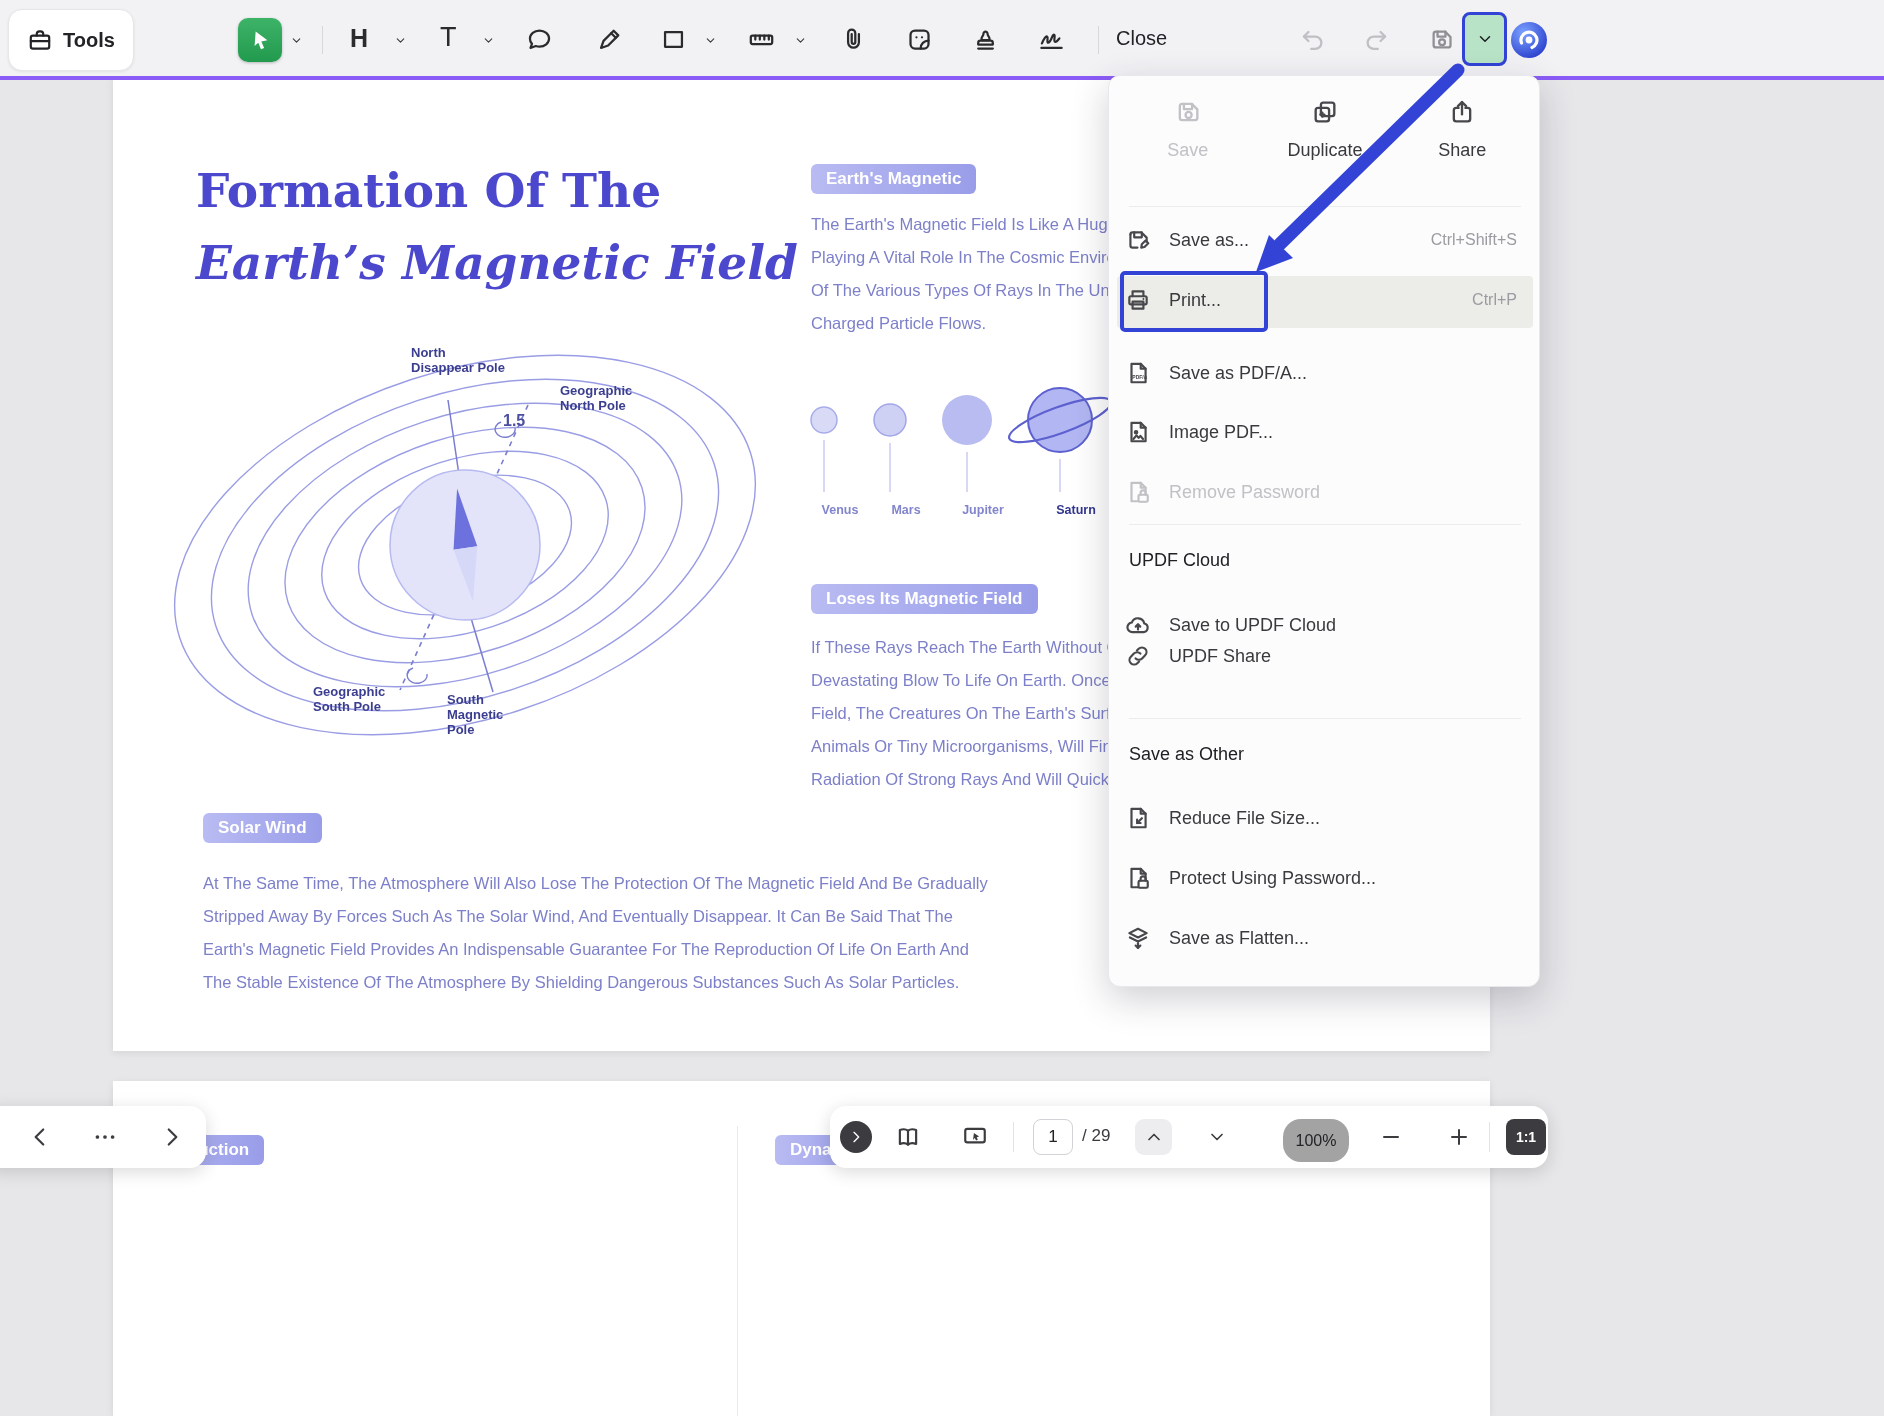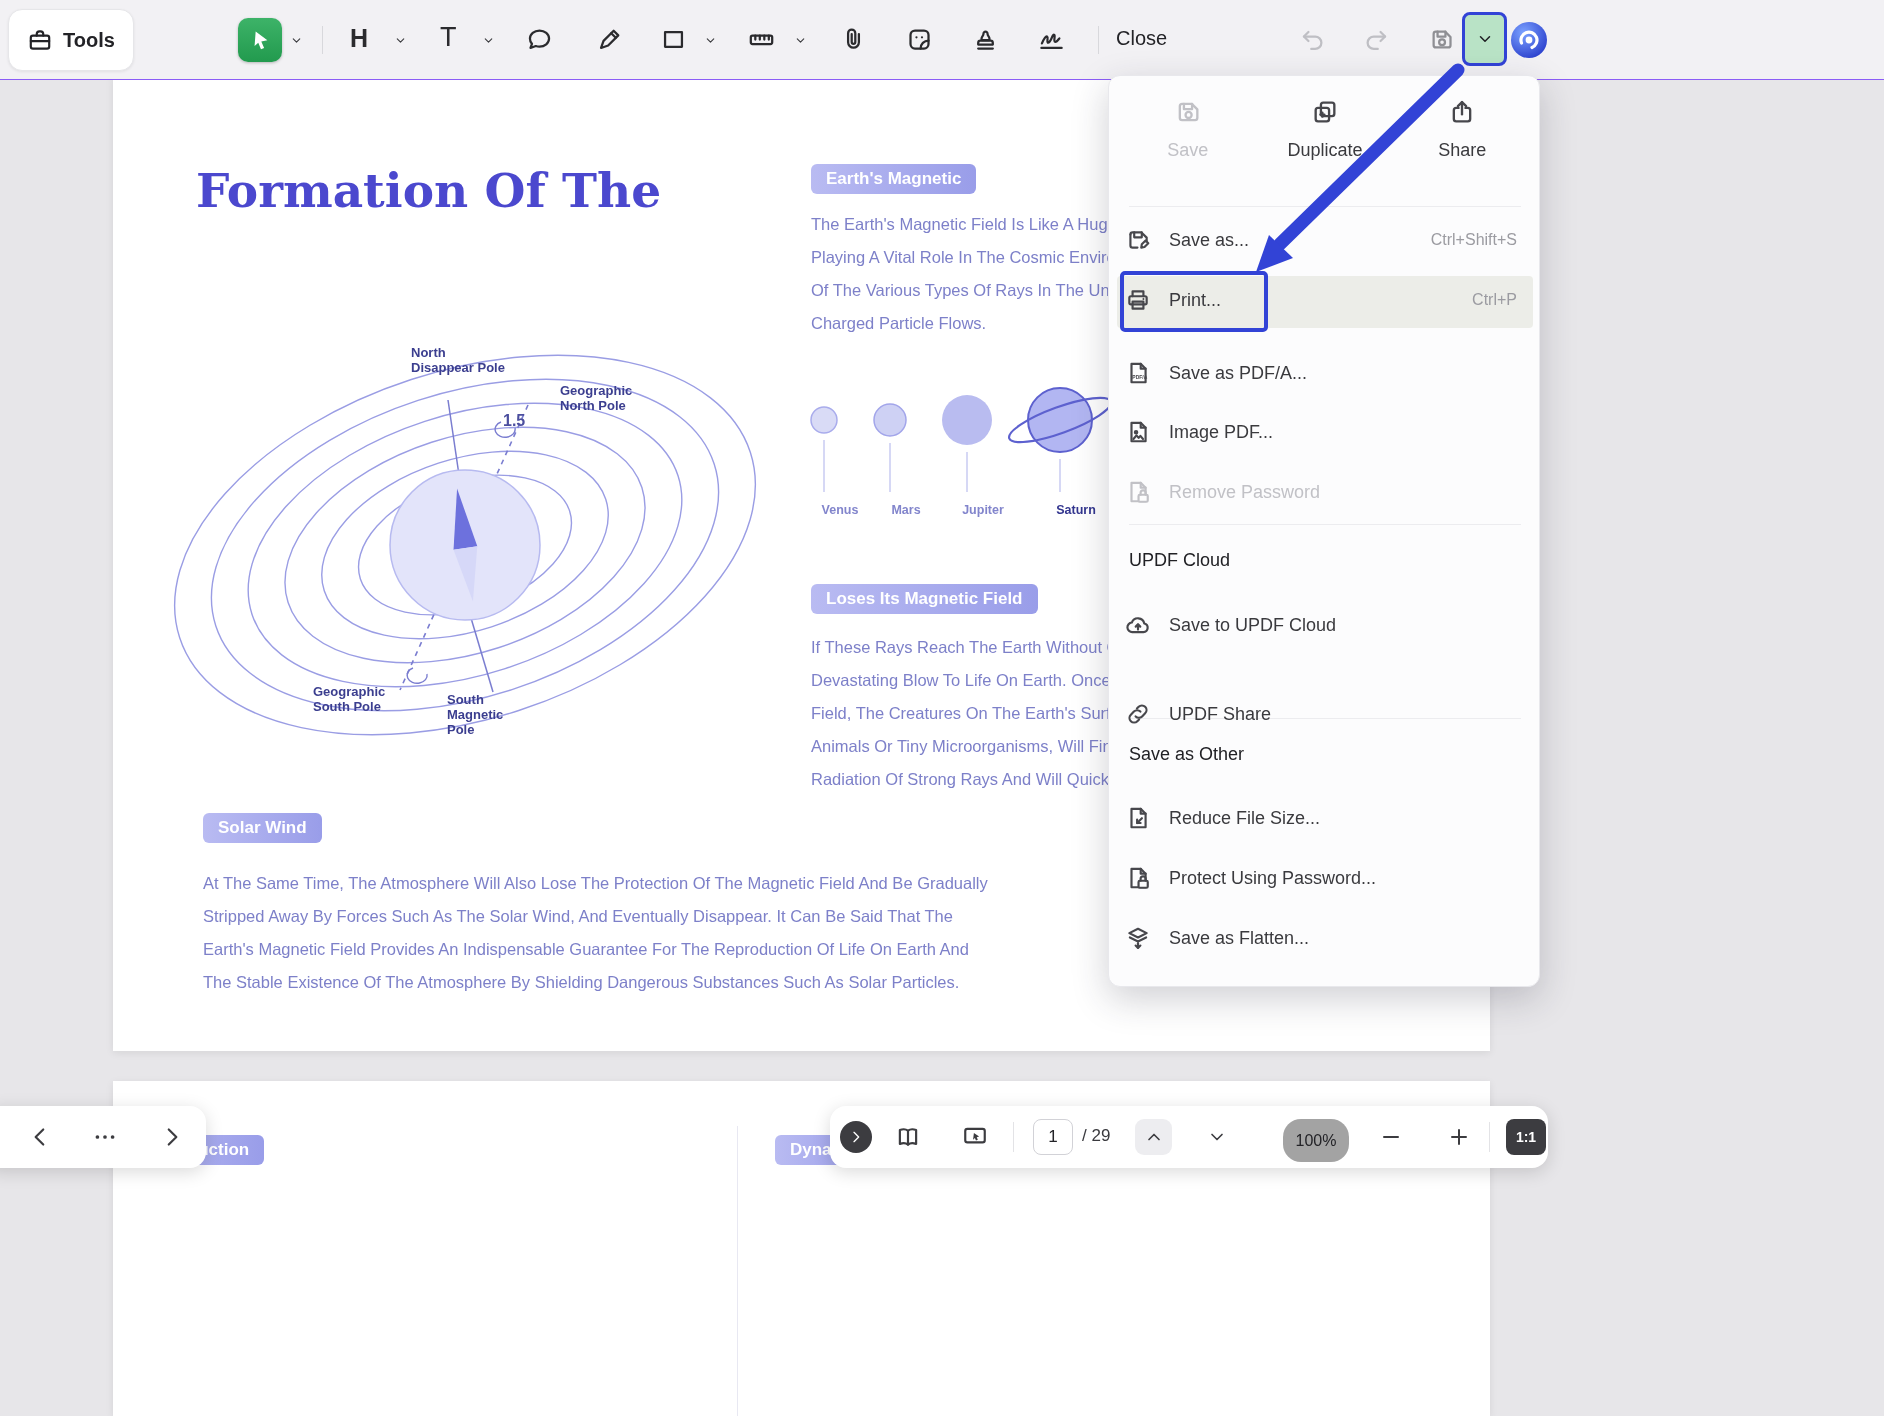--- a/index.html
+++ b/index.html
@@ -3,21 +3,21 @@
 <meta charset="utf-8">
 <style>
   * { box-sizing: border-box; margin: 0; padding: 0; }
   html,body { width:1884px; height:1416px; }
   body { background:#e7e6e9; font-family:"Liberation Sans",sans-serif; overflow:hidden; position:relative; }
   #screen { position:absolute; inset:0; width:1884px; height:1416px; }
 
   svg.ic { fill:none; stroke:currentColor; stroke-width:2; stroke-linecap:round; stroke-linejoin:round; display:block; }
 
   
-  .topbar { position:absolute; left:0; top:0; width:1884px; height:80px; background:#f2f1f4; border-bottom:1px solid #8b5cf6; z-index:15; }
+  .topbar { position:absolute; left:0; top:0; width:1884px; height:80px; background:#f2f1f4; border-bottom:4px solid #8b5cf6; z-index:15; }
   .tools-btn { position:absolute; left:8px; top:9px; width:126px; height:62px; background:#fff; border:1px solid #e6e6e9; border-radius:14px;
     box-shadow:0 1px 3px rgba(0,0,0,.07); display:flex; align-items:center; justify-content:center; gap:10px;
     font-weight:bold; font-size:20px; color:#232327; cursor:default; }
   .tic { width:27px; height:27px; color:#2b2b2e; position:absolute; }
   .tool-sel { position:absolute; left:238px; top:18px; width:44px; height:44px; border-radius:10px;
     background:linear-gradient(180deg,#3db368,#229a4e); display:flex; align-items:center; justify-content:center; box-shadow:0 1px 3px rgba(0,0,0,.25); }
   .chev { width:13px; height:13px; color:#3a3a3e; position:absolute; }
   .vdiv { position:absolute; top:26px; width:1px; height:28px; background:#d8d8dc; }
   .tletter { position:absolute; font-weight:bold; color:#2b2b2e; }
   .close-btn { position:absolute; left:1116px; top:27px; font-size:20px; color:#232327; }
@@ -229,20 +229,21 @@
     <symbol id="s-plus" viewBox="0 0 24 24">
         <path d="M12 5v14M5 12h14"></path>
       </symbol>
   </defs>
 </svg>
 
 <div id="screen">
 
   <div class="page page1">
     <div class="doc-title t1">Formation Of The</div>
+    <div class="doc-title t2">Earth’s Magnetic Field</div>
 
     <svg style="position:absolute;left:50px;top:265px" width="625" height="410" viewBox="0 0 625 410">
       <g transform="rotate(-18 302 205)" stroke="#9a9de4" stroke-width="1.4" fill="none">
         <ellipse cx="302" cy="205" rx="72" ry="42"></ellipse>
         <ellipse cx="302" cy="205" rx="110" ry="64"></ellipse>
         <ellipse cx="302" cy="205" rx="148" ry="86"></ellipse>
         <ellipse cx="302" cy="205" rx="186" ry="108"></ellipse>
         <ellipse cx="302" cy="205" rx="224" ry="130"></ellipse>
         <ellipse cx="302" cy="205" rx="262" ry="152"></ellipse>
         <ellipse cx="302" cy="205" rx="300" ry="174"></ellipse>
@@ -488,21 +489,21 @@
 
     <div class="mdiv" style="top:448px"></div>
     <div class="mheader" style="top:474px">UPDF Cloud</div>
 
     <div class="mrow" style="top:525px">
       <svg class="ic mi">
           <use href="#s-cloudup"></use>
         </svg>
       <span>Save to UPDF Cloud</span>
     </div>
-    <div class="mrow" style="top:614px">
+    <div class="mrow" style="top:556px">
       <svg class="ic mi">
           <use href="#s-link"></use>
         </svg>
       <span>UPDF Share</span>
     </div>
 
     <div class="mdiv" style="top:642px"></div>
     <div class="mheader" style="top:668px">Save as Other</div>
 
     <div class="mrow" style="top:718px">

